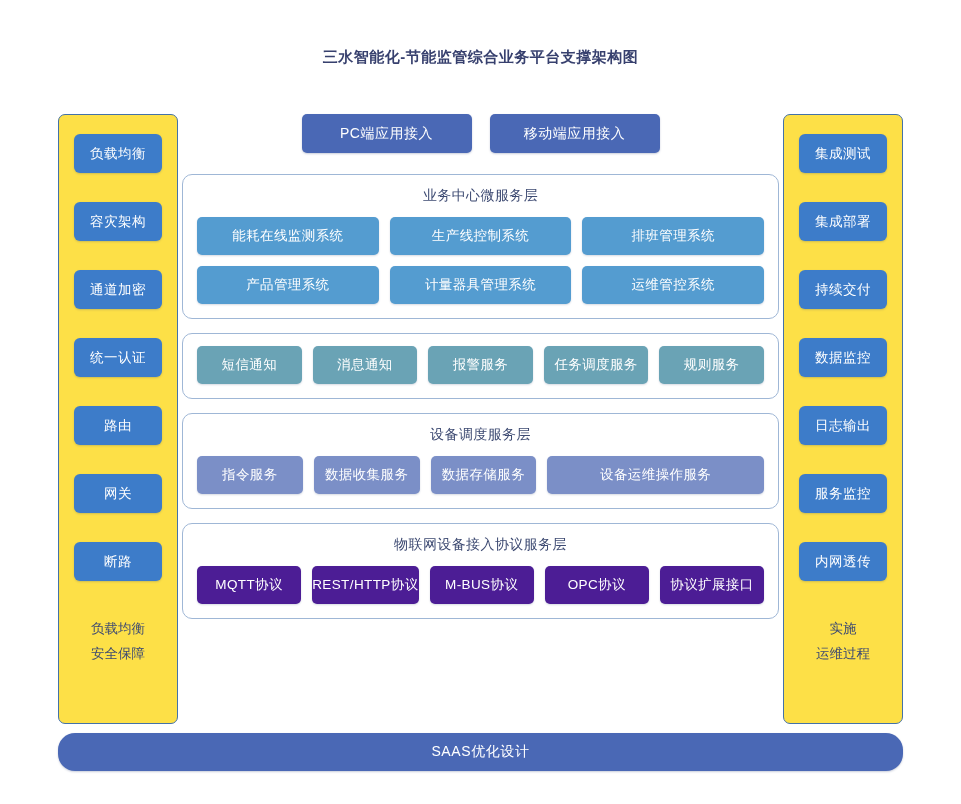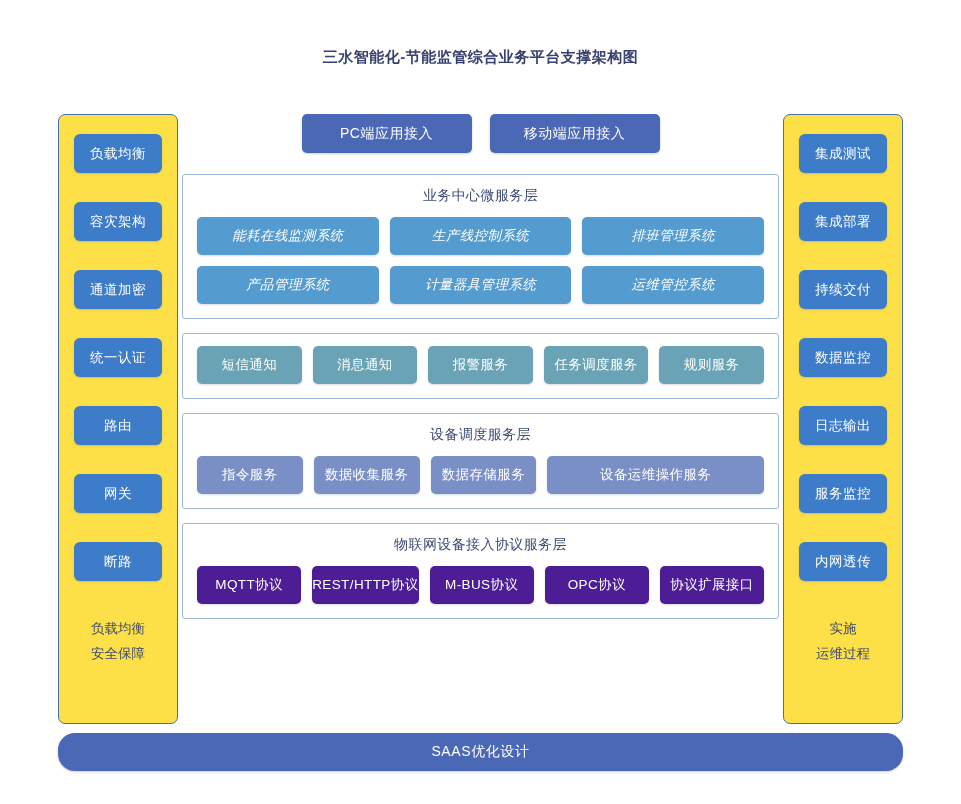--- a/index.html
+++ b/index.html
@@ -108,21 +108,21 @@
     display: flex;
     align-items: center;
     justify-content: center;
     letter-spacing: 0.5px;
     box-shadow: 0 1px 2px rgba(40,60,110,0.25);
   }
 
   
   .layer {
     border: 1.4px solid #9fb7d6;
-    border-radius: 3px;
+    border-radius: 10px;
     background: #ffffff;
     box-sizing: border-box;
     padding: 12px 14px 14px 14px;
     margin-bottom: 14px;
   }
   .layer-title {
     text-align: center;
     font-size: 14px;
     color: #3d4a72;
     margin-bottom: 12px;
@@ -143,21 +143,21 @@
     font-size: 13.5px;
     display: flex;
     align-items: center;
     justify-content: center;
     letter-spacing: 0.4px;
     box-shadow: 0 1px 2px rgba(50,70,110,0.2);
     white-space: nowrap;
   }
 
   
-  .chip.biz    { background: #549cd0; font-style: italic; }
+  .chip.biz    { background: #549cd0; }
   .chip.ops    { background: #6aa3b5; }
   .chip.device { background: #7b8fc7; }
   .chip.iot    { background: #4c1d95; }
 
   .chip.wide   { flex: 2.05; }
 
   
   .bottom-bar {
     position: absolute;
     left: 58px;

